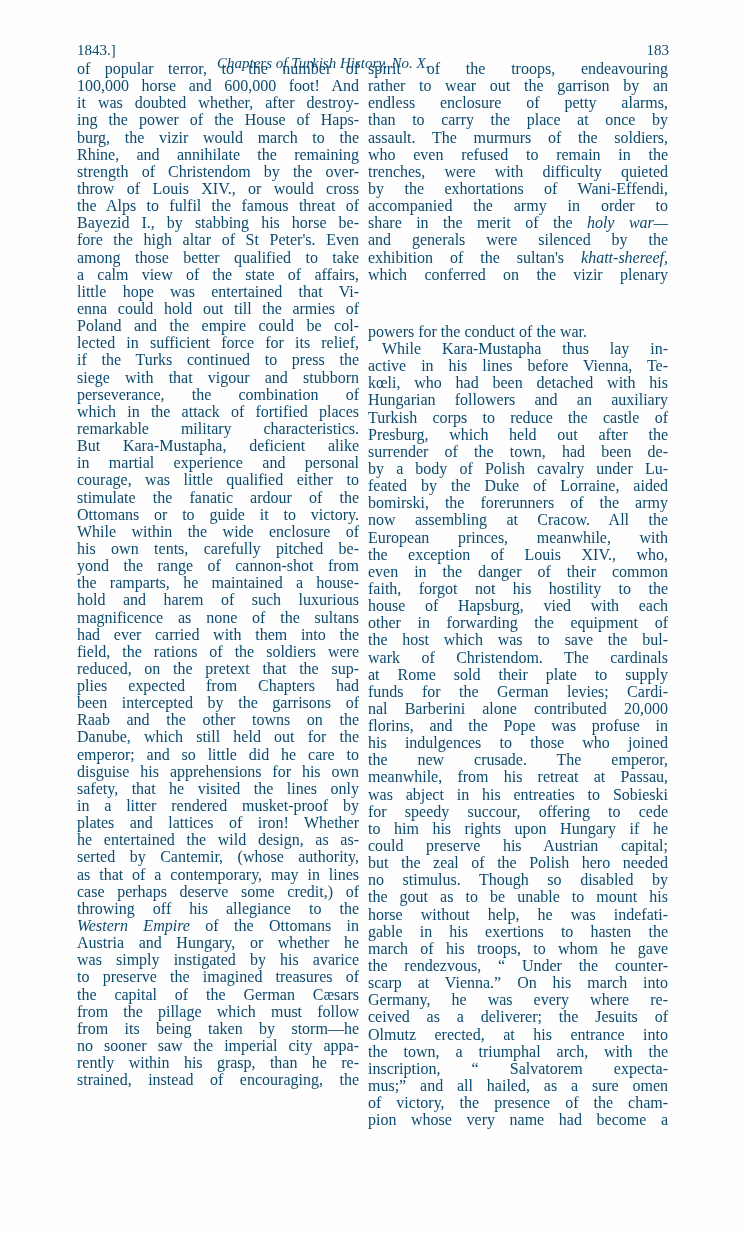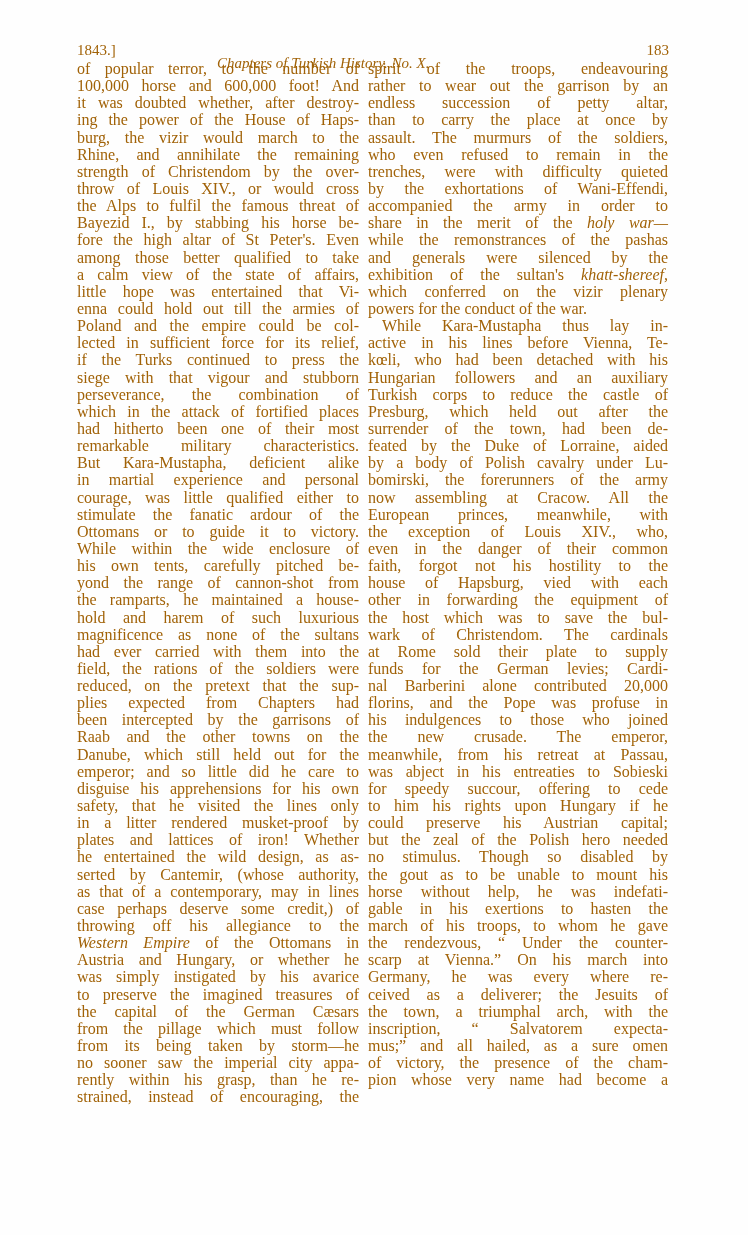--- a/index.html
+++ b/index.html
@@ -1,37 +1,37 @@
 <!DOCTYPE html>
 <html><head>
 <meta charset="utf-8">
 <style>
   html, body { margin: 0; padding: 0; background: #ffffff; }
   body { width: 748px; height: 1235px; position: relative; overflow: hidden; }
   .page {
     position: absolute; left: 0; top: 0; width: 748px; height: 1235px;
-    background: #fefefe; color: #a16207;
+    background: #fefefe; color: #0c4a6e;
     font-family: "Liberation Serif", "DejaVu Serif", serif;
   }
   .header {
     position: absolute; top: 40px; left: 77px; width: 592px; height: 20px;
     font-size: 15px; line-height: 20px;
   }
   .header .year { position: absolute; left: 0; top: 0; }
   .header .title { position: absolute; left: 140px; top: 13px; font-style: italic; }
   .header .pnum { position: absolute; right: 0; top: 0; margin-left: 20px; }
   .col {
     position: absolute; top: 60px;
     font-size: 16px; line-height: 17.15px;
     text-align: justify;
   }
   .col.left { left: 77px; width: 282px; }
   .col.right { left: 368px; width: 300px; }
   .line { display: block; white-space: nowrap; text-align-last: justify; height: 17.15px; overflow: visible; }
-  .line.last { text-align-last: left; }
+  .line.last { text-align-last: left; margin-top: 40px; }
   .line.indent { padding-left: 14px; }
   .it { font-style: italic; }
 </style>
 </head>
 <body>
 
 <div class="page">
   <div class="header">
     <span class="year">1843.]</span>
     <span class="title">Chapters of Turkish History.  No. X.</span>
@@ -53,21 +53,20 @@
       <span class="line">among those better qualified to take</span>
       <span class="line">a calm view of the state of affairs,</span>
       <span class="line">little hope was entertained that Vi-</span>
       <span class="line">enna could hold out till the armies of</span>
       <span class="line">Poland and the empire could be col-</span>
       <span class="line">lected in sufficient force for its relief,</span>
       <span class="line">if the Turks continued to press the</span>
       <span class="line">siege with that vigour and stubborn</span>
       <span class="line">perseverance, the combination of</span>
       <span class="line">which in the attack of fortified places</span>
-      <span class="line">had hitherto been one of their most</span>
       <span class="line">remarkable military characteristics.</span>
       <span class="line">But Kara-Mustapha, deficient alike</span>
       <span class="line">in martial experience and personal</span>
       <span class="line">courage, was little qualified either to</span>
       <span class="line">stimulate the fanatic ardour of the</span>
       <span class="line">Ottomans or to guide it to victory.</span>
       <span class="line">While within the wide enclosure of</span>
       <span class="line">his own tents, carefully pitched be-</span>
       <span class="line">yond the range of cannon-shot from</span>
       <span class="line">the ramparts, he maintained a house-</span>
@@ -97,42 +96,41 @@
       <span class="line">the capital of the German Cæsars</span>
       <span class="line">from the pillage which must follow</span>
       <span class="line">from its being taken by storm—he</span>
       <span class="line">no sooner saw the imperial city appa-</span>
       <span class="line">rently within his grasp, than he re-</span>
       <span class="line">strained, instead of encouraging, the</span>
     </div>
   <div class="col right" id="col-right">
       <span class="line">spirit of the troops, endeavouring</span>
       <span class="line">rather to wear out the garrison by an</span>
-      <span class="line">endless succession of petty altar,</span>
+      <span class="line">endless enclosure of petty alarms,</span>
       <span class="line">than to carry the place at once by</span>
       <span class="line">assault.  The murmurs of the soldiers,</span>
       <span class="line">who even refused to remain in the</span>
       <span class="line">trenches, were with difficulty quieted</span>
       <span class="line">by the exhortations of Wani-Effendi,</span>
       <span class="line">accompanied the army in order to</span>
       <span class="line">share in the merit of the <span class="it">holy war—</span></span>
-      <span class="line">while the remonstrances of the pashas</span>
       <span class="line">and generals were silenced by the</span>
       <span class="line">exhibition of the sultan's <span class="it">khatt-shereef,</span></span>
       <span class="line">which conferred on the vizir plenary</span>
       <span class="line last">powers for the conduct of the war.</span>
       <span class="line indent">While Kara-Mustapha thus lay in-</span>
       <span class="line">active in his lines before Vienna, Te-</span>
       <span class="line">kœli, who had been detached with his</span>
       <span class="line">Hungarian followers and an auxiliary</span>
       <span class="line">Turkish corps to reduce the castle of</span>
       <span class="line">Presburg, which held out after the</span>
       <span class="line">surrender of the town, had been de-</span>
+      <span class="line">by a body of Polish cavalry under Lu-</span>
       <span class="line">feated by the Duke of Lorraine, aided</span>
-      <span class="line">by a body of Polish cavalry under Lu-</span>
       <span class="line">bomirski, the forerunners of the army</span>
       <span class="line">now assembling at Cracow.  All the</span>
       <span class="line">European princes, meanwhile, with</span>
       <span class="line">the exception of Louis XIV., who,</span>
       <span class="line">even in the danger of their common</span>
       <span class="line">faith, forgot not his hostility to the</span>
       <span class="line">house of Hapsburg, vied with each</span>
       <span class="line">other in forwarding the equipment of</span>
       <span class="line">the host which was to save the bul-</span>
       <span class="line">wark of Christendom.  The cardinals</span>
@@ -150,19 +148,20 @@
       <span class="line">but the zeal of the Polish hero needed</span>
       <span class="line">no stimulus.  Though so disabled by</span>
       <span class="line">the gout as to be unable to mount his</span>
       <span class="line">horse without help, he was indefati-</span>
       <span class="line">gable in his exertions to hasten the</span>
       <span class="line">march of his troops, to whom he gave</span>
       <span class="line">the rendezvous, “ Under the counter-</span>
       <span class="line">scarp at Vienna.”  On his march into</span>
       <span class="line">Germany, he was every where re-</span>
       <span class="line">ceived as a deliverer; the Jesuits of</span>
+      <span class="line">Olmutz erected, at his entrance into</span>
       <span class="line">the town, a triumphal arch, with the</span>
       <span class="line">inscription, “ Salvatorem expecta-</span>
       <span class="line">mus;” and all hailed, as a sure omen</span>
       <span class="line">of victory, the presence of the cham-</span>
       <span class="line">pion whose very name had become a</span>
     </div>
 </div>
 
 </body></html>

